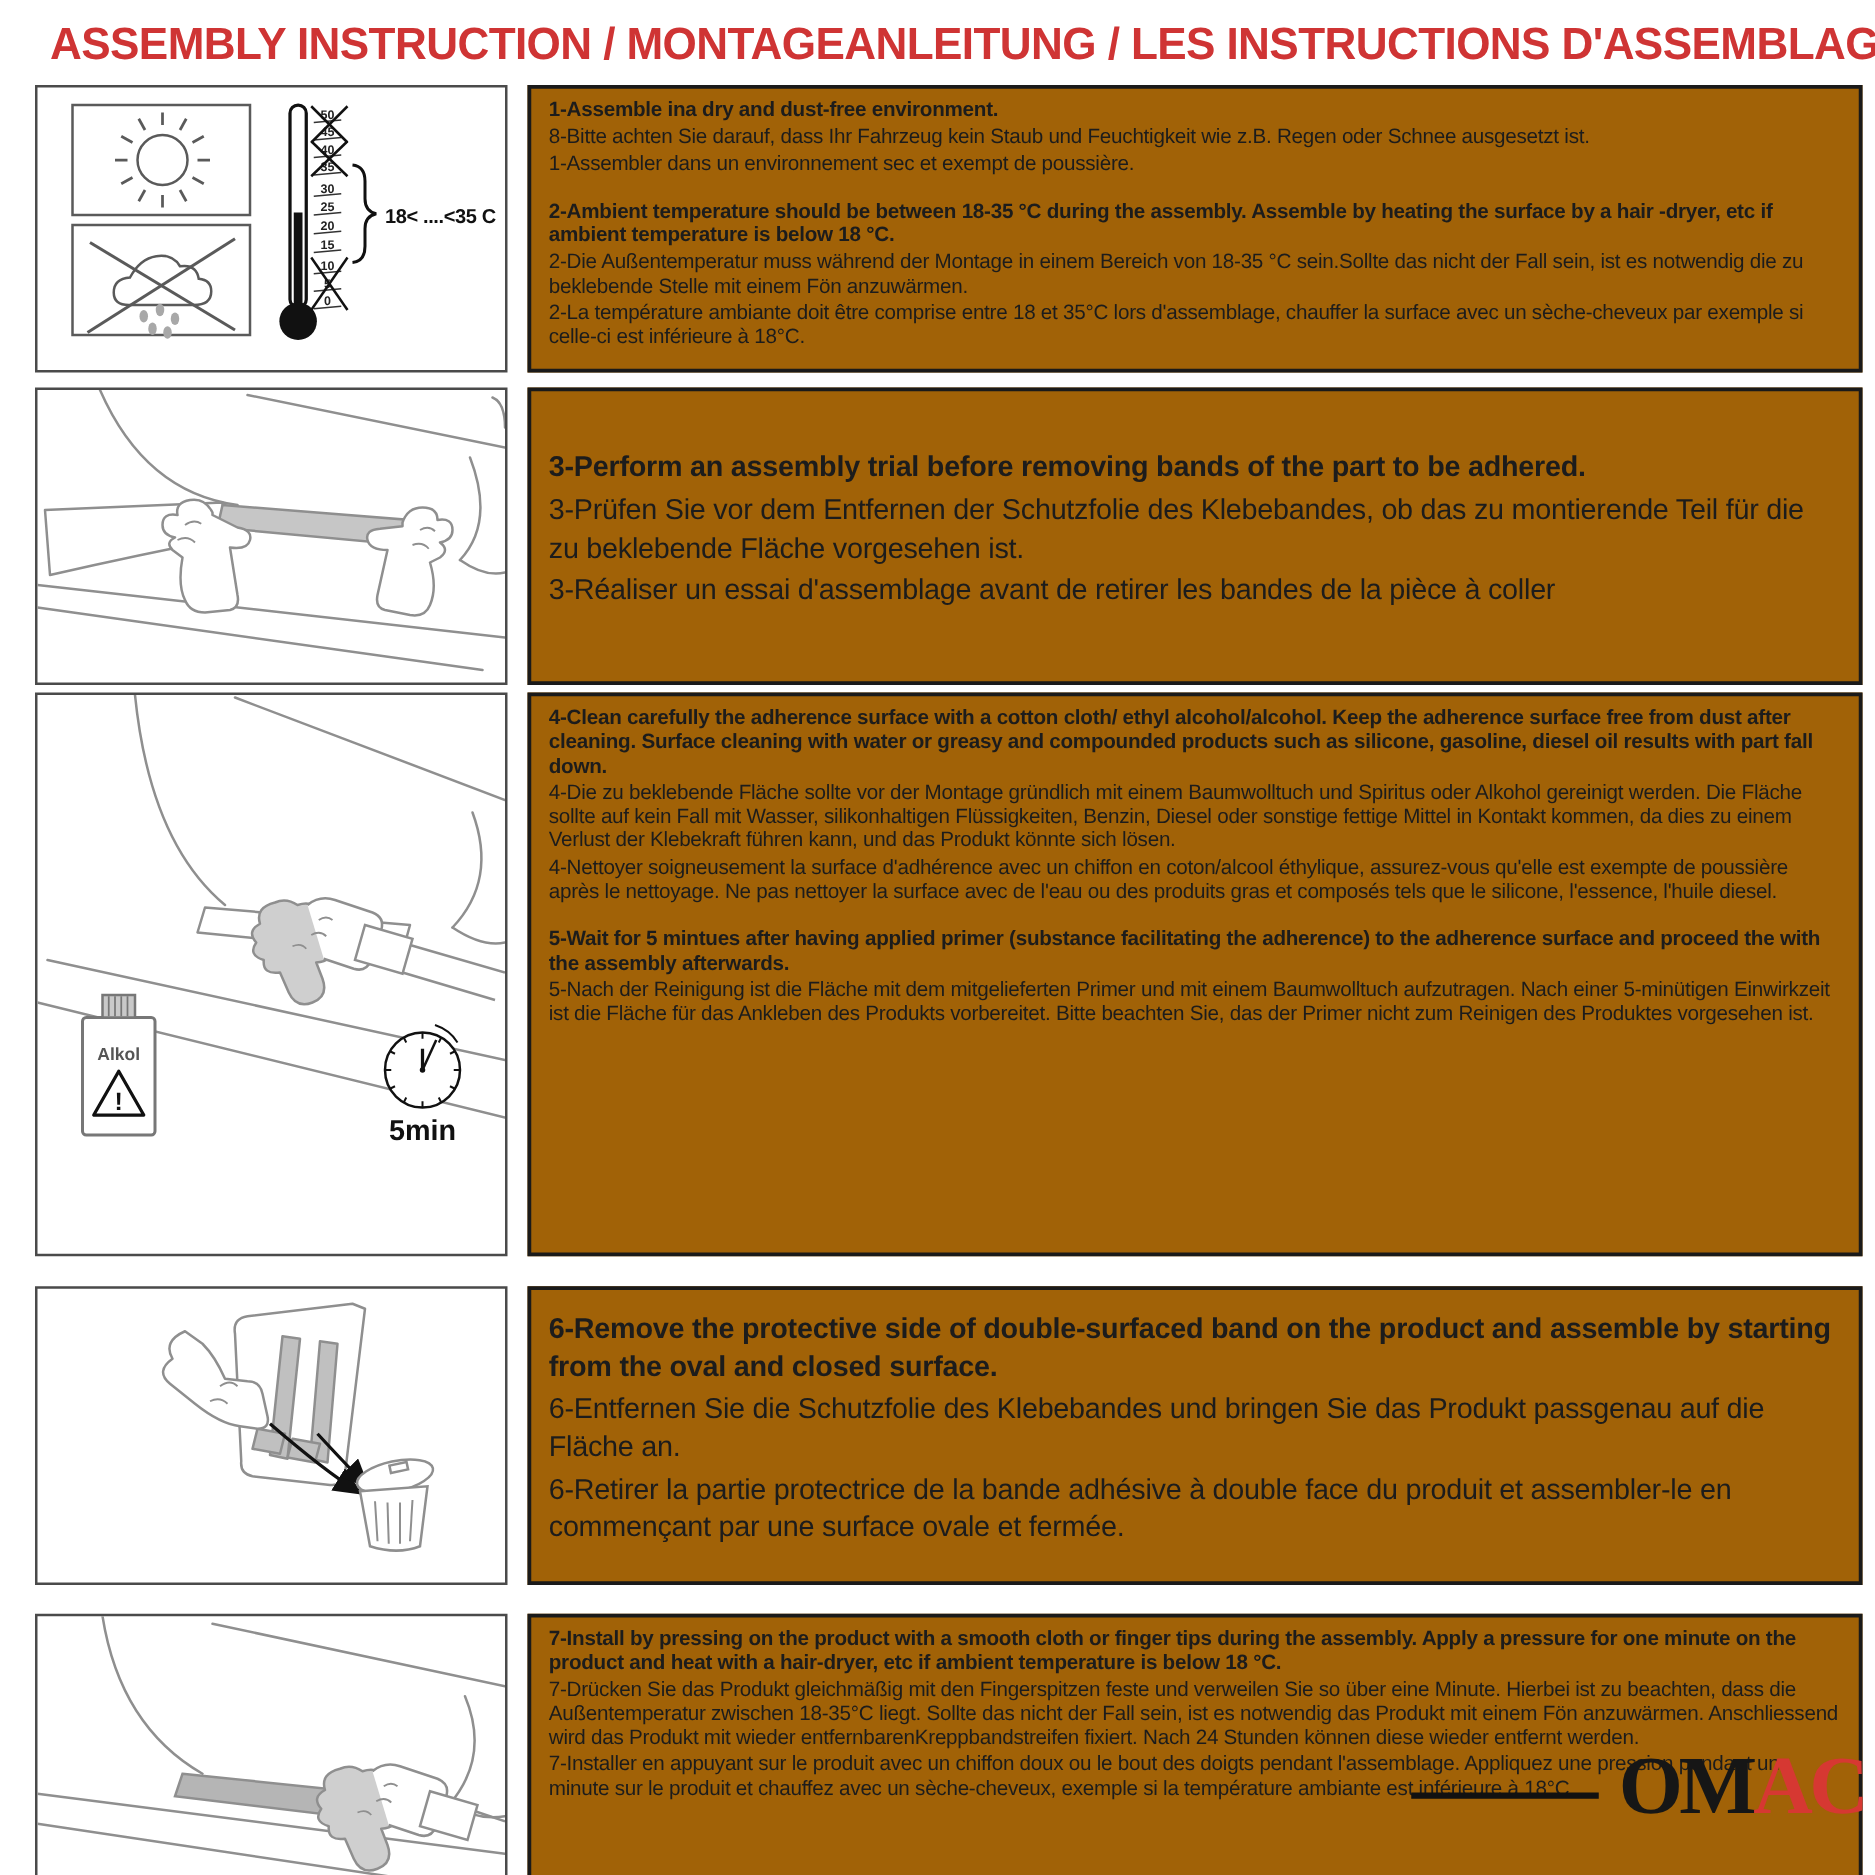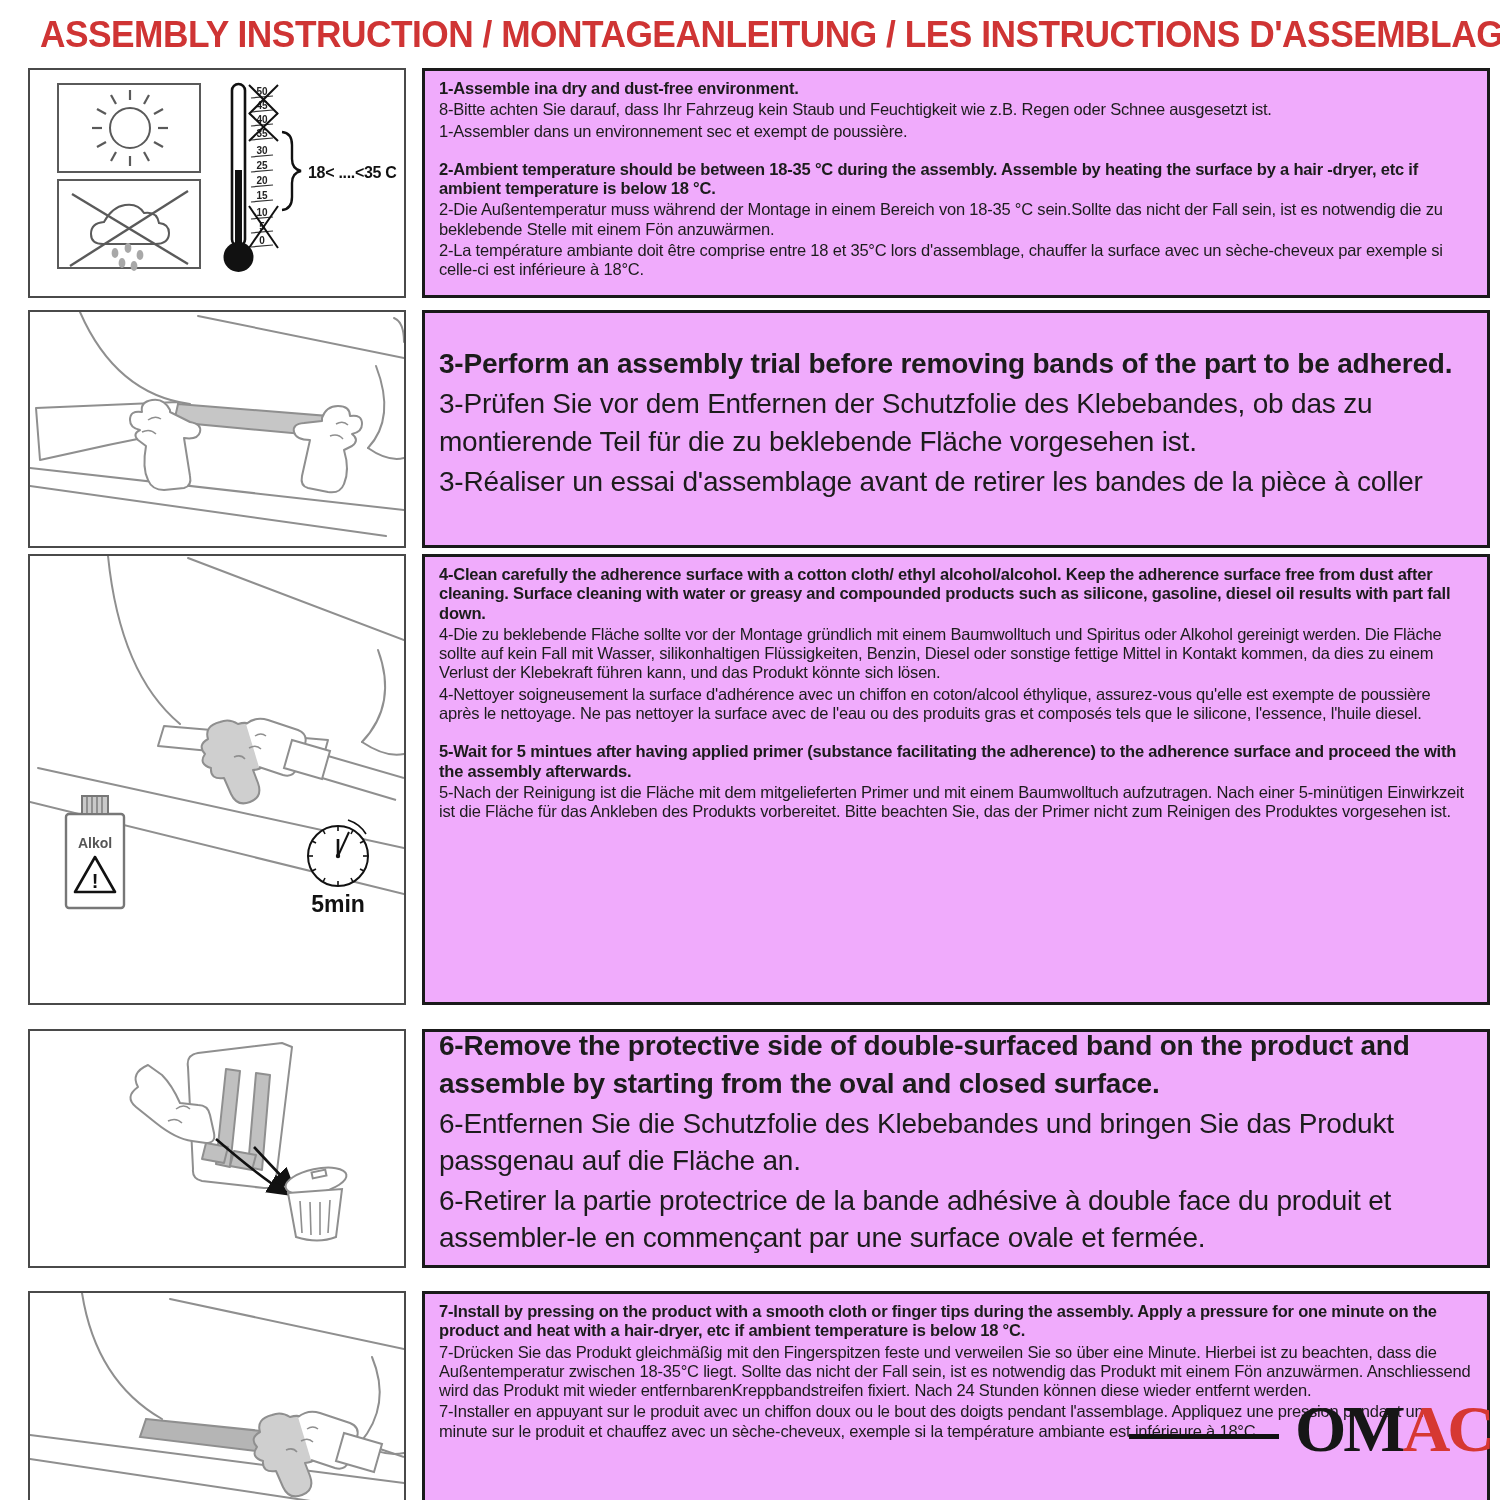--- a/index.html
+++ b/index.html
@@ -26,34 +26,34 @@
   .row { display:flex; gap:16px; align-items:flex-start; }
   .row2 { margin-top:12px; }
   .row3 { margin-top:6px; }
   .row4 { margin-top:24px; }
   .row5 { margin-top:23px; }
   .illus {
     flex:none; width:378px; background:#fff;
     border:2px solid #4a4a4a;
   }
   .textbox {
-    flex:1; background:#f0abfc;
+    flex:1; background:#a16207;
     border:3px solid #1a1a1a;
     padding:8px 14px 18px 14px;
   }
   .row1 .illus, .row1 .textbox { height:230px; }
   .row2 .illus, .row2 .textbox { height:238px; }
   .row3 .illus, .row3 .textbox { height:451px; }
   .row4 .illus, .row4 .textbox { height:239px; }
   .row5 .illus { height:235px; }
   .row5 .textbox { height:227px; }
   .row2 .textbox, .row4 .textbox { display:flex; flex-direction:column; justify-content:center; }
   .textbox p { margin:0 0 2px 0; letter-spacing:-0.2px; }
   .t-small p { font-size:16.5px; line-height:1.17; }
-  .t-large p { font-size:28px; line-height:1.33; margin-bottom:3px; }
+  .t-large p { font-size:23px; line-height:1.33; margin-bottom:3px; }
   .textbox p.b { font-weight:bold; }
   .textbox p.gap { margin-top:19px; }
   svg { display:block; }
   .logo {
     position:absolute; top:1396px; right:8px;
     display:flex; align-items:center;
   }
   .logo-dash { width:150px; height:5px; background:#111; margin-right:16px; margin-top:14px; }
   .logo-text {
     font-family:Liberation Serif, serif;

